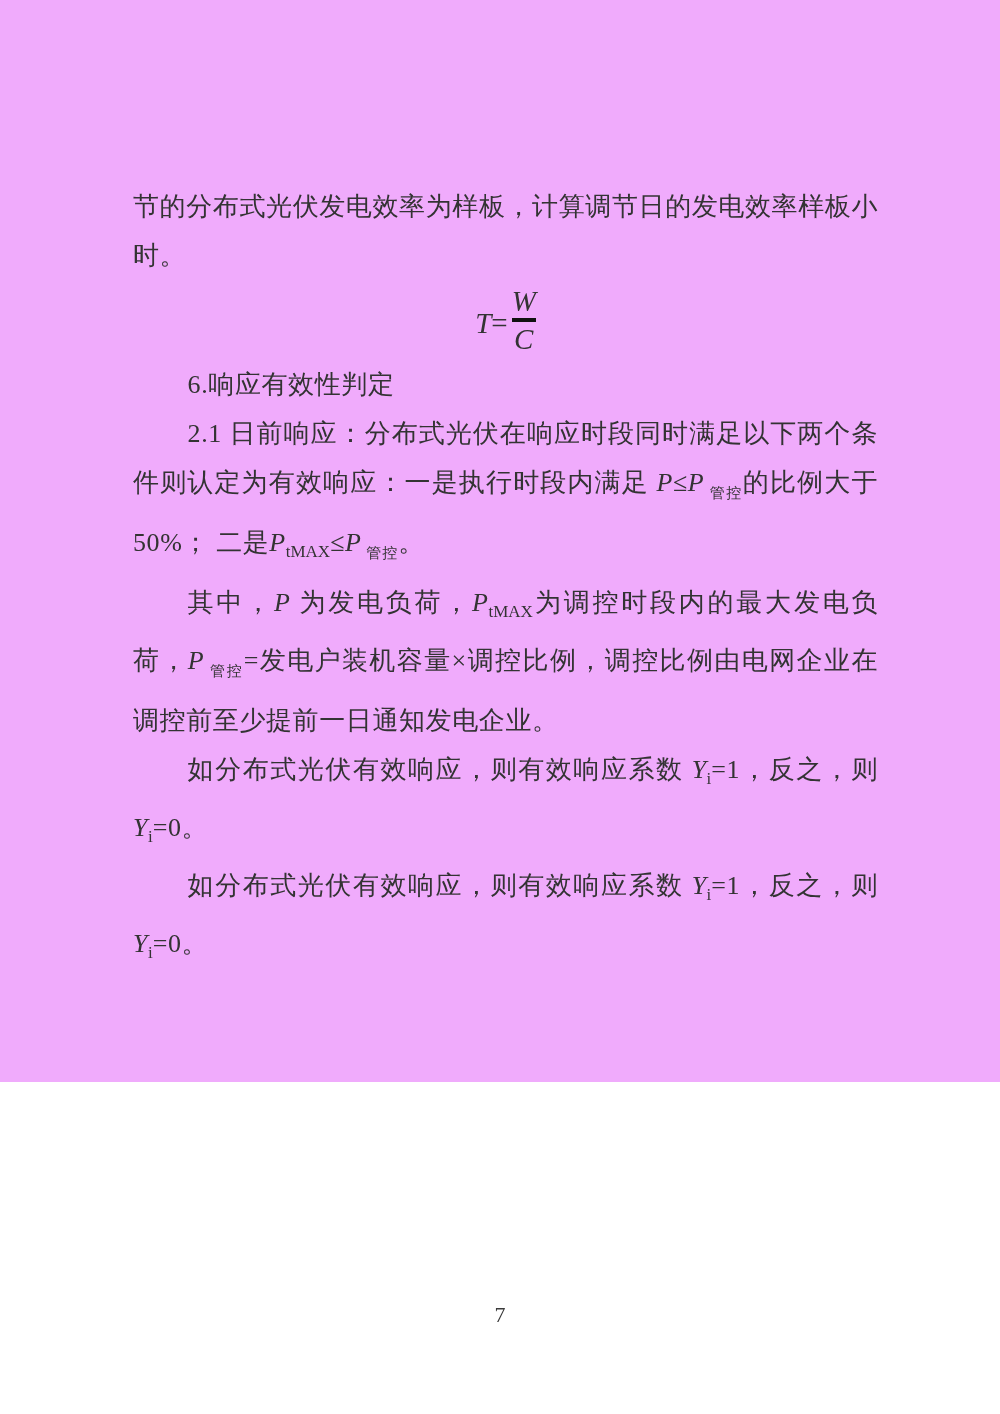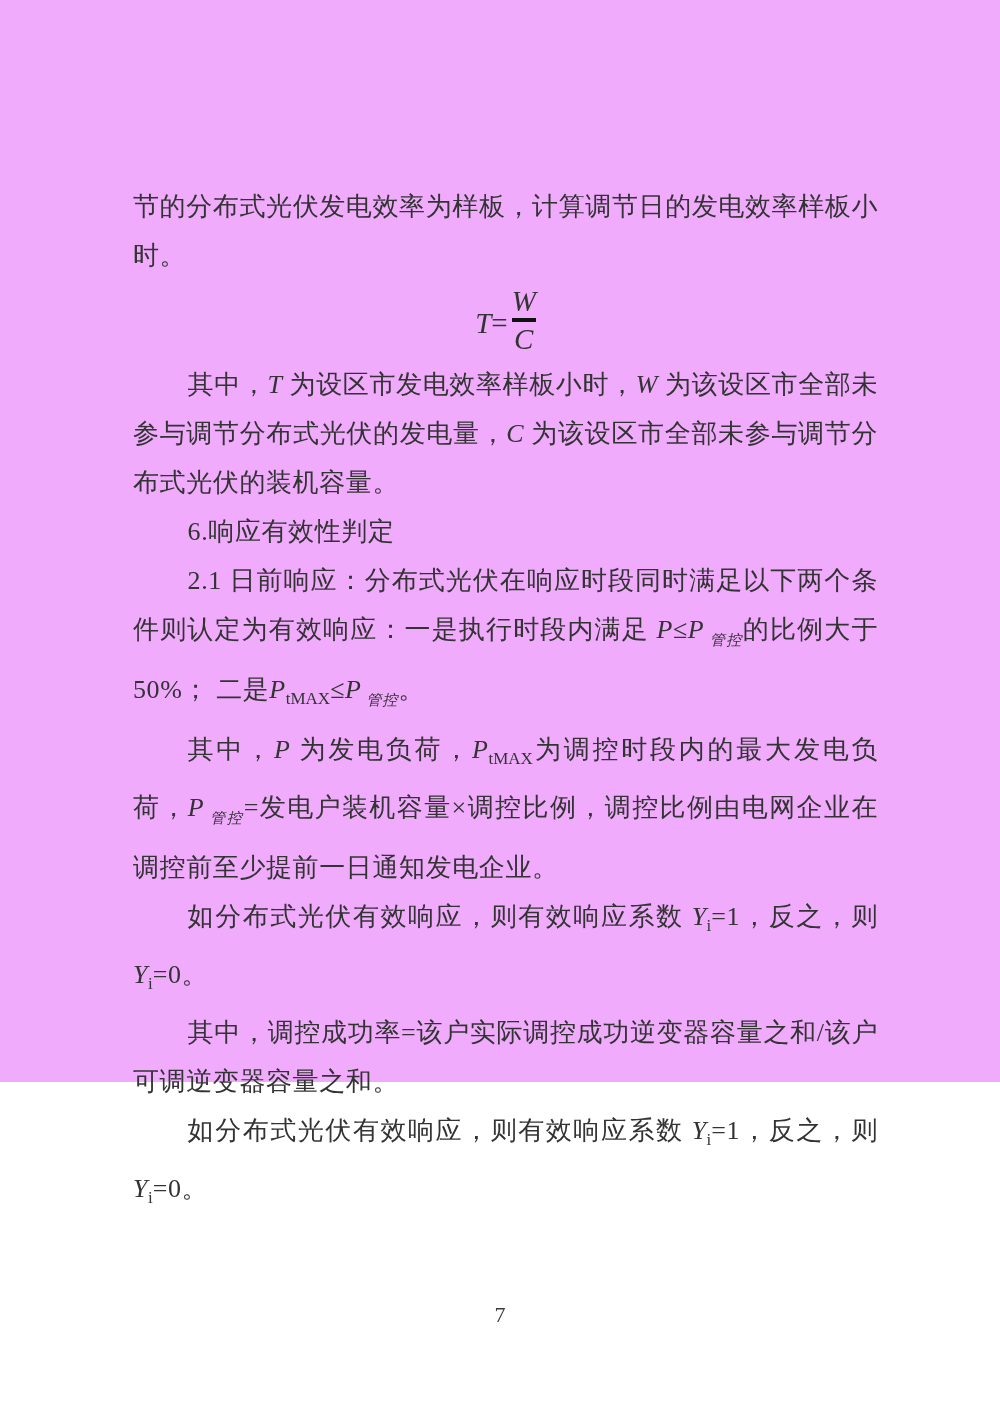--- a/index.html
+++ b/index.html
@@ -36,21 +36,20 @@
     font-style: italic;
     letter-spacing: 0.5px;
   }
   .run-subvar {
     font-family: "Liberation Serif", "DejaVu Serif", serif;
     font-size: 17px;
     vertical-align: -6px;
     letter-spacing: 0;
   }
   .run-subcjk {
-    font-style: italic;
     font-size: 15px;
     vertical-align: -7px;
     letter-spacing: 1px;
     margin-left: 5px;
   }
   .formula {
     height: 80px;
     display: flex;
     align-items: center;
     justify-content: center;
@@ -98,24 +97,22 @@
           <span class="f-var">T</span>
           <span>=</span>
         </span>
       <span class="fraction">
         <span class="f-num f-var">W</span>
         <span class="f-bar"></span>
         <span class="f-den f-var">C</span>
       </span>
     </div>
 
-    <p class="para indent"><span class="run run-plain">其中，</span><span class="run run-var">T</span><span class="run run-plain"> 为设区市发电效率样板小时，</span><span class="run run-var">W</span><span class="run run-plain"> 为该设区市全部未参与调节分布式光伏的发电量，</span><span class="run run-var">C</span><span class="run run-plain"> 为该设区市全部未参与调节分布式光伏的装机容量。</span></p>
     <p class="para indent"><span class="run run-plain">6.响应有效性判定</span></p>
     <p class="para indent"><span class="run run-plain">2.1 日前响应：分布式光伏在响应时段同时满足以下两个条件则认定为有效响应：一是执行时段内满足 </span><span class="run run-var">P</span><span class="run run-var">≤</span><span class="run run-var">P</span><span class="run run-subcjk">管控</span><span class="run run-plain">的比例大于50%； 二是</span><span class="run run-var">P</span><span class="run run-subvar">tMAX</span><span class="run run-var">≤</span><span class="run run-var">P</span><span class="run run-subcjk">管控</span><span class="run run-plain">。</span></p>
     <p class="para indent"><span class="run run-plain">其中，</span><span class="run run-var">P</span><span class="run run-plain"> 为发电负荷，</span><span class="run run-var">P</span><span class="run run-subvar">tMAX</span><span class="run run-plain">为调控时段内的最大发电负荷，</span><span class="run run-var">P</span><span class="run run-subcjk">管控</span><span class="run run-plain">=发电户装机容量×调控比例，调控比例由电网企业在调控前至少提前一日通知发电企业。</span></p>
     <p class="para indent"><span class="run run-plain">如分布式光伏有效响应，则有效响应系数 </span><span class="run run-var">Y</span><span class="run run-subvar">i</span><span class="run run-plain">=1，反之，则</span><span class="run run-var">Y</span><span class="run run-subvar">i</span><span class="run run-plain">=0。</span></p>
-    <p class="para indent"><span class="run run-plain">其中，调控成功率=该户实际调控成功逆变器容量之和/该户可调逆变器容量之和。</span></p>
     <p class="para indent"><span class="run run-plain">如分布式光伏有效响应，则有效响应系数 </span><span class="run run-var">Y</span><span class="run run-subvar">i</span><span class="run run-plain">=1，反之，则</span><span class="run run-var">Y</span><span class="run run-subvar">i</span><span class="run run-plain">=0。</span></p>
 
   </div>
 
   <div class="page-number">7</div>
 </div>
 
 </body></html>

